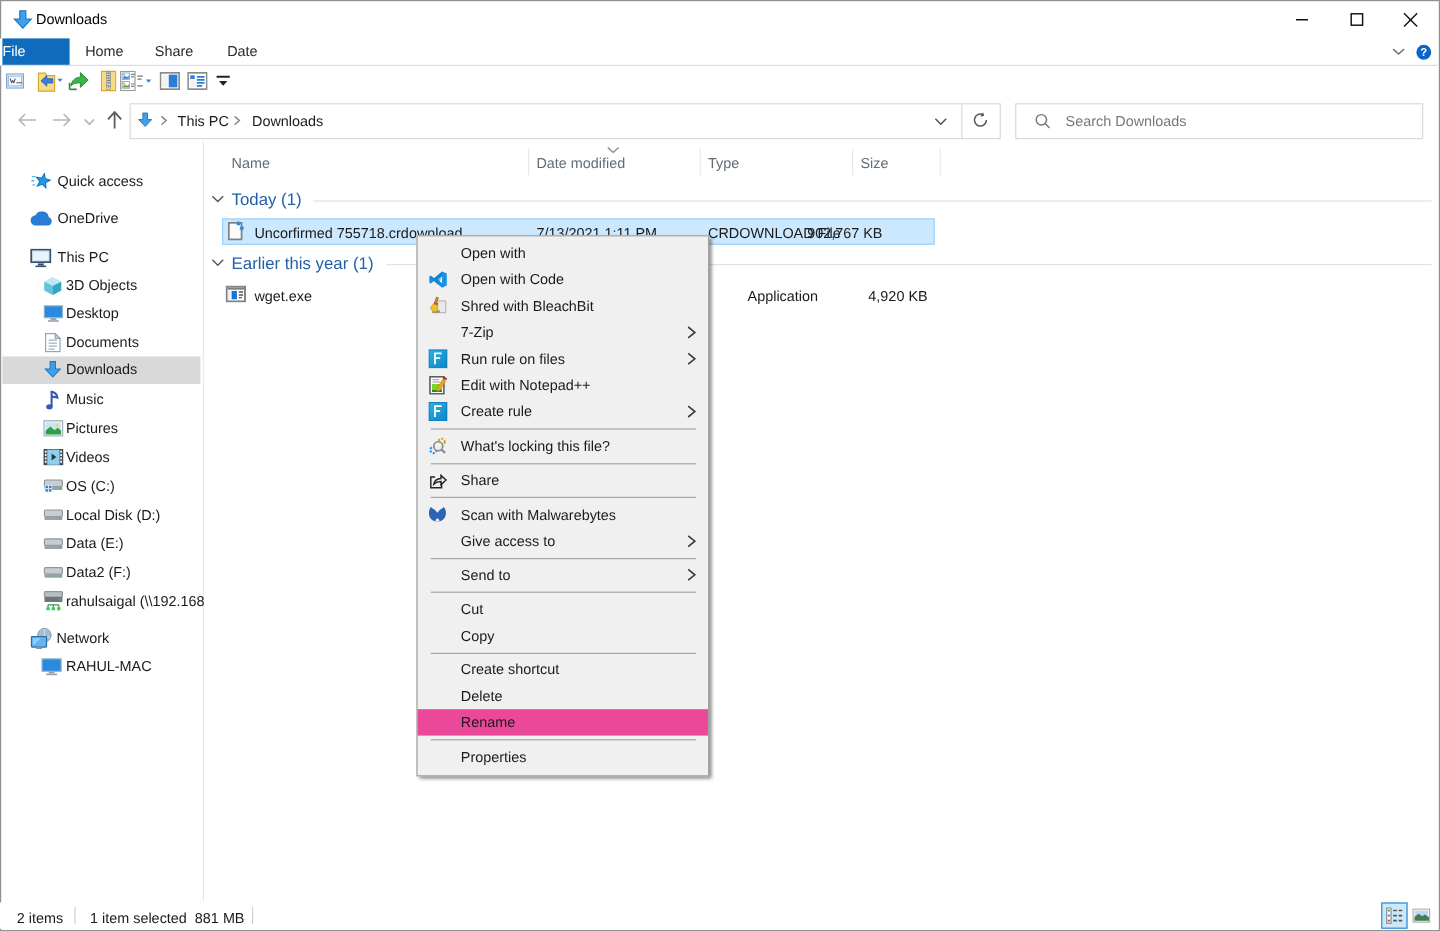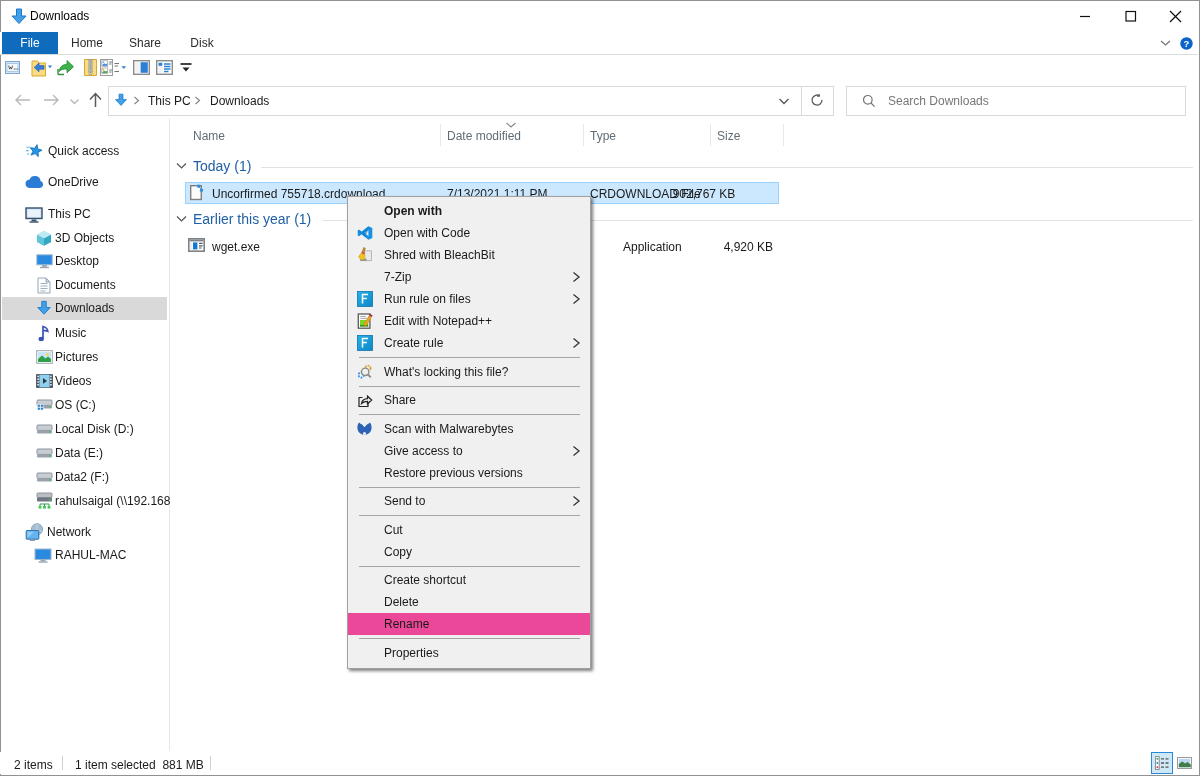--- a/index.html
+++ b/index.html
@@ -3,41 +3,41 @@
 <style>
 *{margin:0;padding:0;box-sizing:border-box}
 html,body{width:1200px;height:776px;overflow:hidden}
 body{font-family:"Liberation Sans",sans-serif;font-size:12px;color:#1a1a1a;background:#fff;position:relative}
 .a{position:absolute}
 .win{position:absolute;left:0;top:0;width:1200px;height:776px;border:1px solid #8f9294;background:#fff}
 
 .title{left:30px;top:9px;font-size:12px;color:#000}
 
 .tabrow{left:0;top:32px;width:1198px;height:23px;border-bottom:1px solid #dadbdc;background:#fff}
-.filetab{left:2px;top:32px;width:56px;height:22px;background:#0f6cbd;color:#fff;text-align:center;line-height:22px}
+.filetab{left:2px;top:32px;width:56px;height:22px;background:#0f6cbd;color:#fff;text-align:left;line-height:22px}
 .tab{top:32px;height:22px;line-height:22px;text-align:center;width:56px;color:#2b2b2b}
 
 .box{border:1px solid #d9d9d9;background:#fff}
 .crumb{color:#1a1a1a}
 .searchtxt{color:#777}
 
 .sb-item{left:0;width:170px;height:23px;line-height:23px}
 .sb-item .txt1{position:absolute;left:48px;top:0;white-space:nowrap}
 .sb-item .txt2{position:absolute;left:55px;top:0;white-space:nowrap}
 .sb-sel{background:#d9d9d9}
 .sb-icon{position:absolute;top:3px}
 
 .colhead{color:#616c76}
 .group{font-size:14px;color:#2160a5;white-space:nowrap}
 .gline{height:1px;background:#e2e2e2}
 .cell{white-space:nowrap}
 
 .menu{left:347px;top:196px;width:244px;background:#f0f0f0;border:1px solid #a0a0a0;box-shadow:2px 2px 3px rgba(0,0,0,0.5);z-index:50;padding:3px 0 4px}
 .mi{position:relative;height:22px;line-height:22px;padding-left:36px;white-space:nowrap}
-.mi b{font-weight:bold}
+.mi b{font-weight:normal}
 .msep{height:1px;background:#a5a5a5;margin:3px 10px 2.5px 11px}
 .mi .ic{position:absolute;left:9px;top:3px}
 .mi .arr{position:absolute;right:9px;top:3px}
 .mi-hl{background:#ec4899}
 
 .status{left:0;top:752px;width:1198px;height:22px;background:#fff}
 </style></head>
 <body>
 <div class="win"></div>
 
@@ -49,21 +49,21 @@
   <line x1="1" y1="6.5" x2="11" y2="6.5" stroke="#111" stroke-width="1.2"></line>
   <rect x="47" y="1.5" width="9.5" height="9.5" fill="none" stroke="#111" stroke-width="1.2"></rect>
   <line x1="91" y1="1" x2="102" y2="12" stroke="#111" stroke-width="1.2"></line>
   <line x1="102" y1="1" x2="91" y2="12" stroke="#111" stroke-width="1.2"></line>
 </svg>
 
 <div class="a tabrow"></div>
 <div class="a filetab">File</div>
 <div class="a tab" style="left:59px">Home</div>
 <div class="a tab" style="left:117px">Share</div>
-<div class="a tab" style="left:174px">Disk</div>
+<div class="a tab" style="left:174px">Date</div>
 <svg class="a" style="left:1159px;top:39px" width="13" height="8" viewBox="0 0 13 8">
   <path d="M2 2 L6.5 6 L11 2" fill="none" stroke="#777" stroke-width="1.3"></path>
 </svg>
 <svg class="a" style="left:1180px;top:37px" width="13" height="13" viewBox="0 0 13 13">
   <circle cx="6.5" cy="6.5" r="6.2" fill="#0b64c8"></circle>
   <text x="6.5" y="9.8" font-size="9.5" font-weight="bold" fill="#fff" text-anchor="middle" font-family="Liberation Sans">?</text>
 </svg>
 
 <svg class="a" style="left:5px;top:61px" width="15" height="13" viewBox="0 0 15 13">
   <rect x="0.5" y="0.5" width="14" height="12" fill="#d6e6f5" stroke="#7da7d8"></rect>
@@ -442,21 +442,20 @@
       <path d="M2.1 1.5 C3 2.5 4 3.2 5.1 3.5 L7.5 6.2 L9.9 3.5 C11 3.2 12 2.5 12.9 1.5 C14 2.9 14.6 4.6 14.6 6.4 C14.6 10.6 11.5 13.7 7.5 13.7 C3.5 13.7 0.4 10.6 0.4 6.4 C0.4 4.6 1 2.9 2.1 1.5 z" fill="#2e62b5"></path>
       <path d="M5.7 13.4 C6 11.9 6.6 11.1 7.5 11.1 C8.4 11.1 9 11.9 9.3 13.4 C8.7 13.6 8.1 13.7 7.5 13.7 C6.9 13.7 6.3 13.6 5.7 13.4 z" fill="#f0f0f0"></path>
     </svg>
     Scan with Malwarebytes
   </div>
   <div class="mi">Give access to
     <svg class="arr" width="9" height="16" viewBox="0 0 9 16">
         <path d="M1.5 3.5 L7 8 L1.5 12.5" fill="none" stroke="#3c3c3c" stroke-width="1.4"></path>
       </svg>
   </div>
-  <div class="mi">Restore previous versions</div>
   <div class="msep"></div>
   <div class="mi">Send to
     <svg class="arr" width="9" height="16" viewBox="0 0 9 16">
         <path d="M1.5 3.5 L7 8 L1.5 12.5" fill="none" stroke="#3c3c3c" stroke-width="1.4"></path>
       </svg>
   </div>
   <div class="msep"></div>
   <div class="mi">Cut</div>
   <div class="mi">Copy</div>
   <div class="msep"></div>

